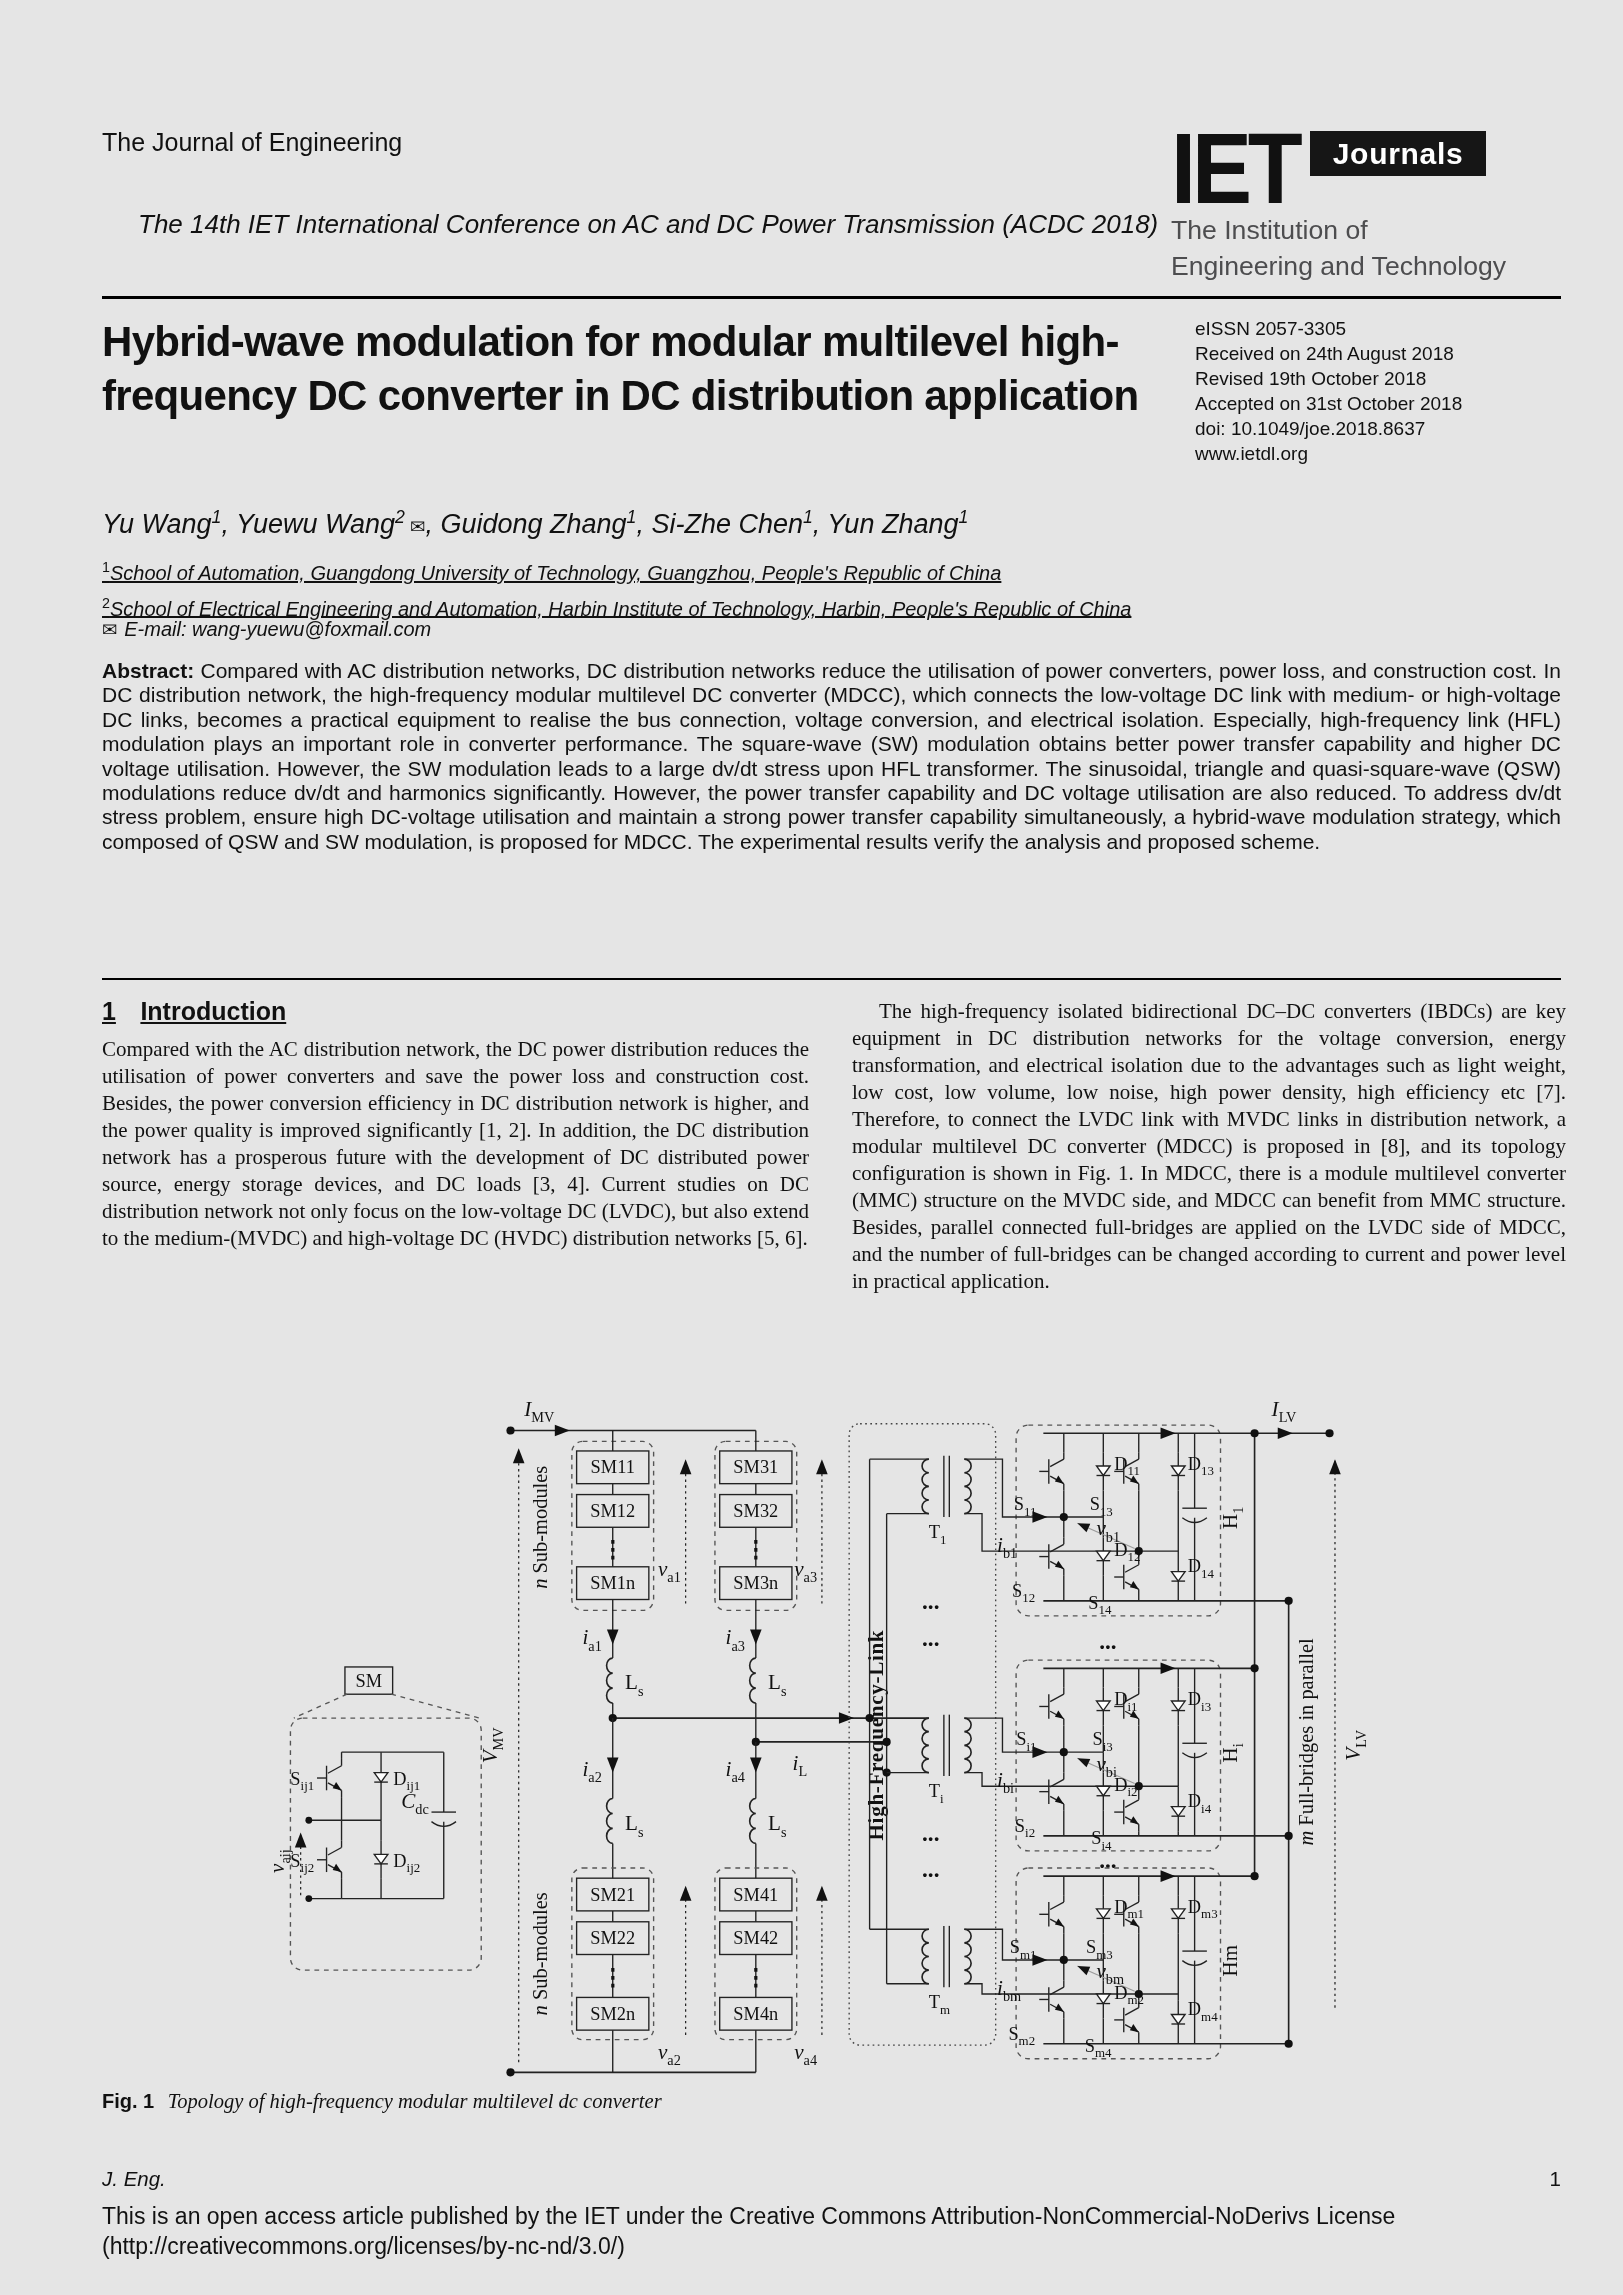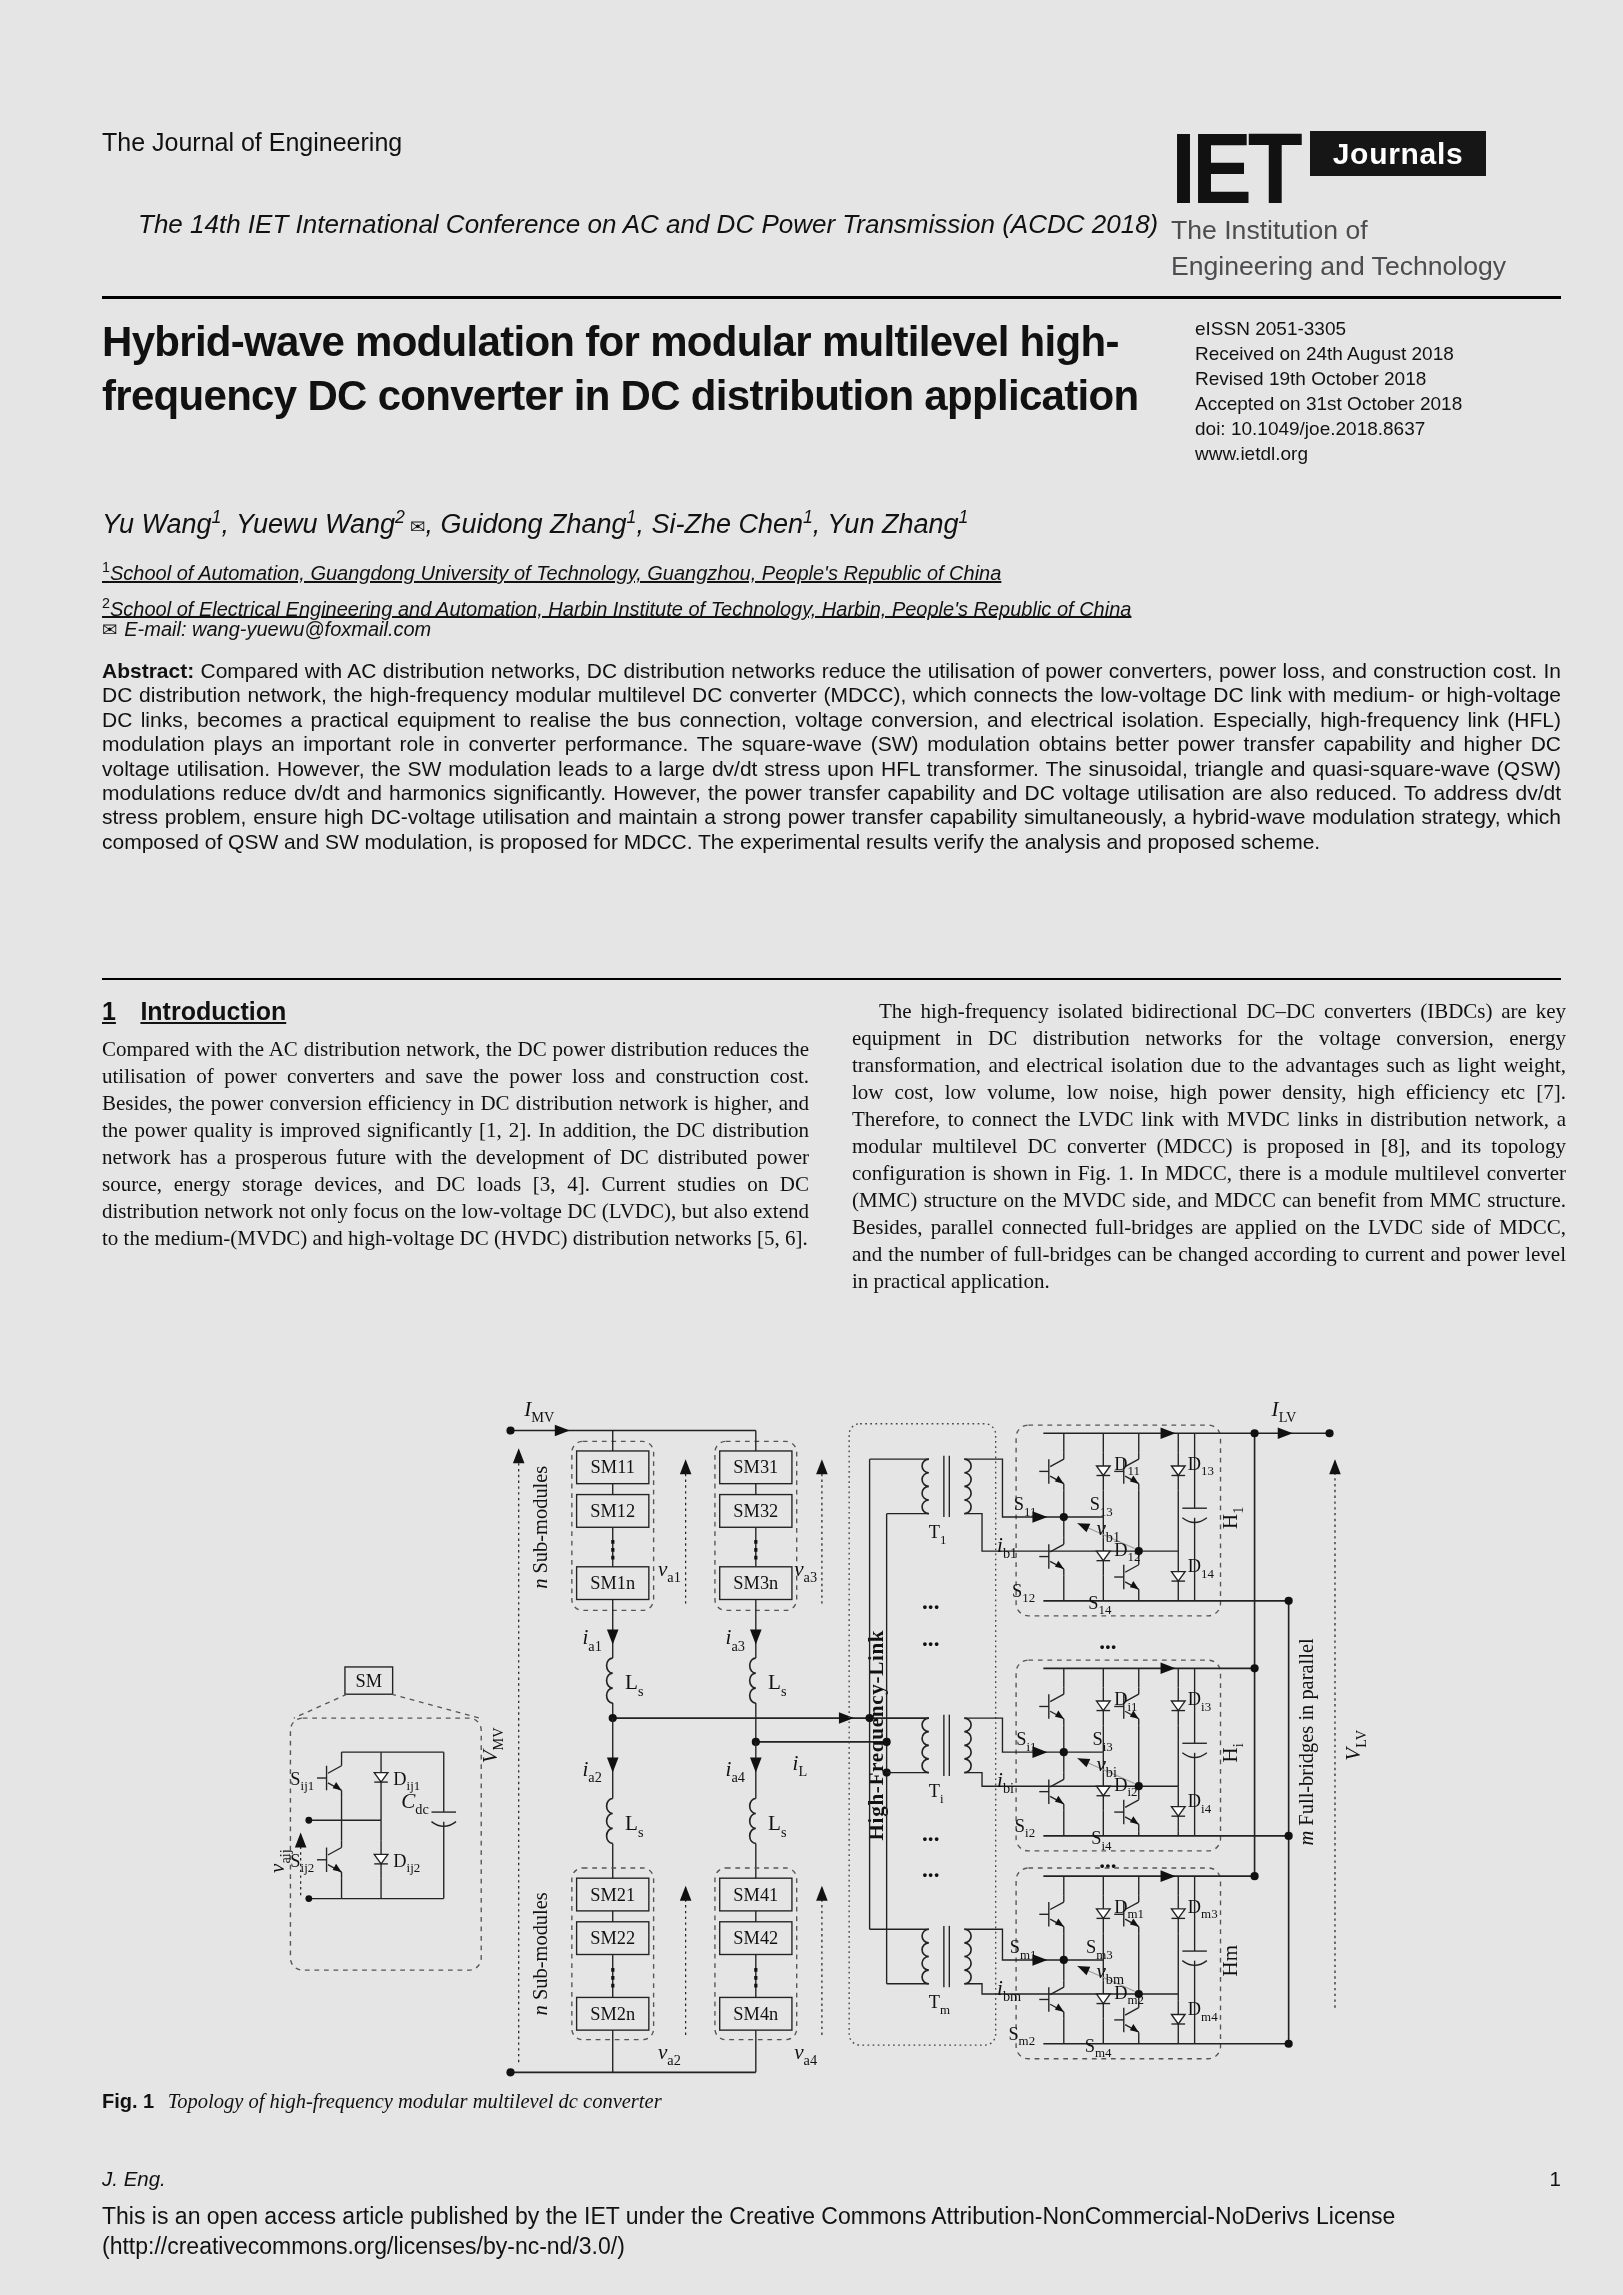--- a/index.html
+++ b/index.html
@@ -76,21 +76,21 @@
     <div class="tagline">
       <span>The Institution of</span><br>
       <span>Engineering and Technology</span>
     </div>
   </div>
 
   <div class="abs rule" style="top:296px;"></div>
 
   <div class="abs title">Hybrid-wave modulation for modular multilevel high-frequency DC converter in DC distribution application</div>
   <div class="abs meta">
-    <div>eISSN 2051-3305</div>
+    <div>eISSN 2057-3305</div>
     <div>Received on 24th August 2018</div>
     <div>Revised 19th October 2018</div>
     <div>Accepted on 31st October 2018</div>
     <div>doi: 10.1049/joe.2018.8637</div>
     <div>www.ietdl.org</div>
   </div>
 
   <div class="abs authors">
     <span><span>Yu Wang</span><sup>1</sup><span class="mailicon"></span></span><span><span>, Yuewu Wang</span><sup>2</sup><span class="mailicon"> ✉</span></span><span><span>, Guidong Zhang</span><sup>1</sup></span><span><span>, Si-Zhe Chen</span><sup>1</sup></span><span><span>, Yun Zhang</span><sup>1</sup></span>
   </div>

